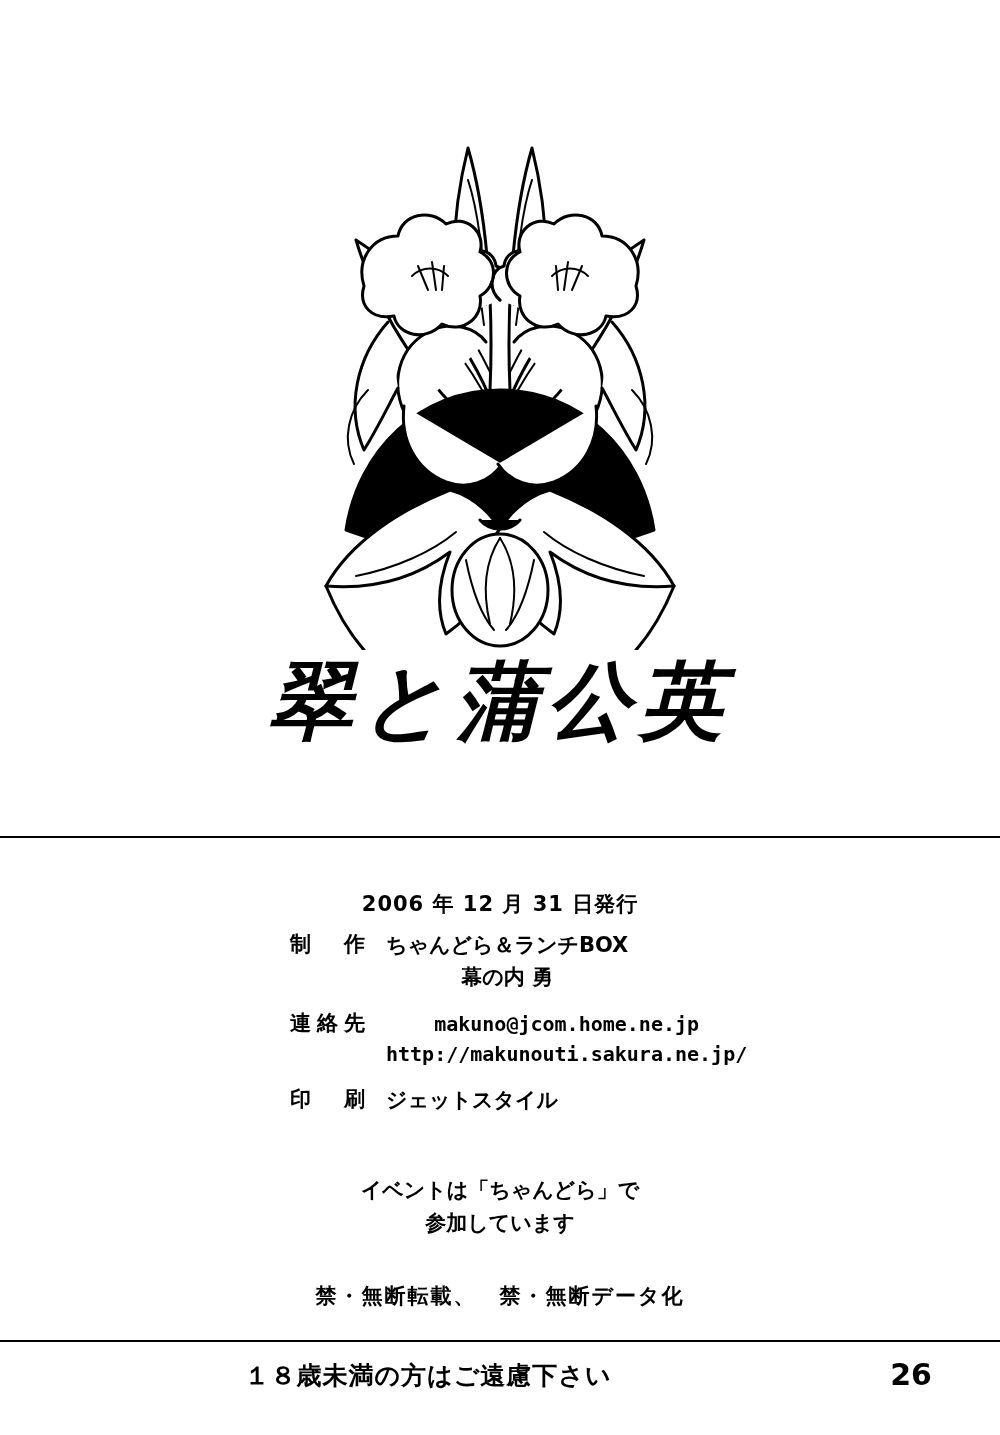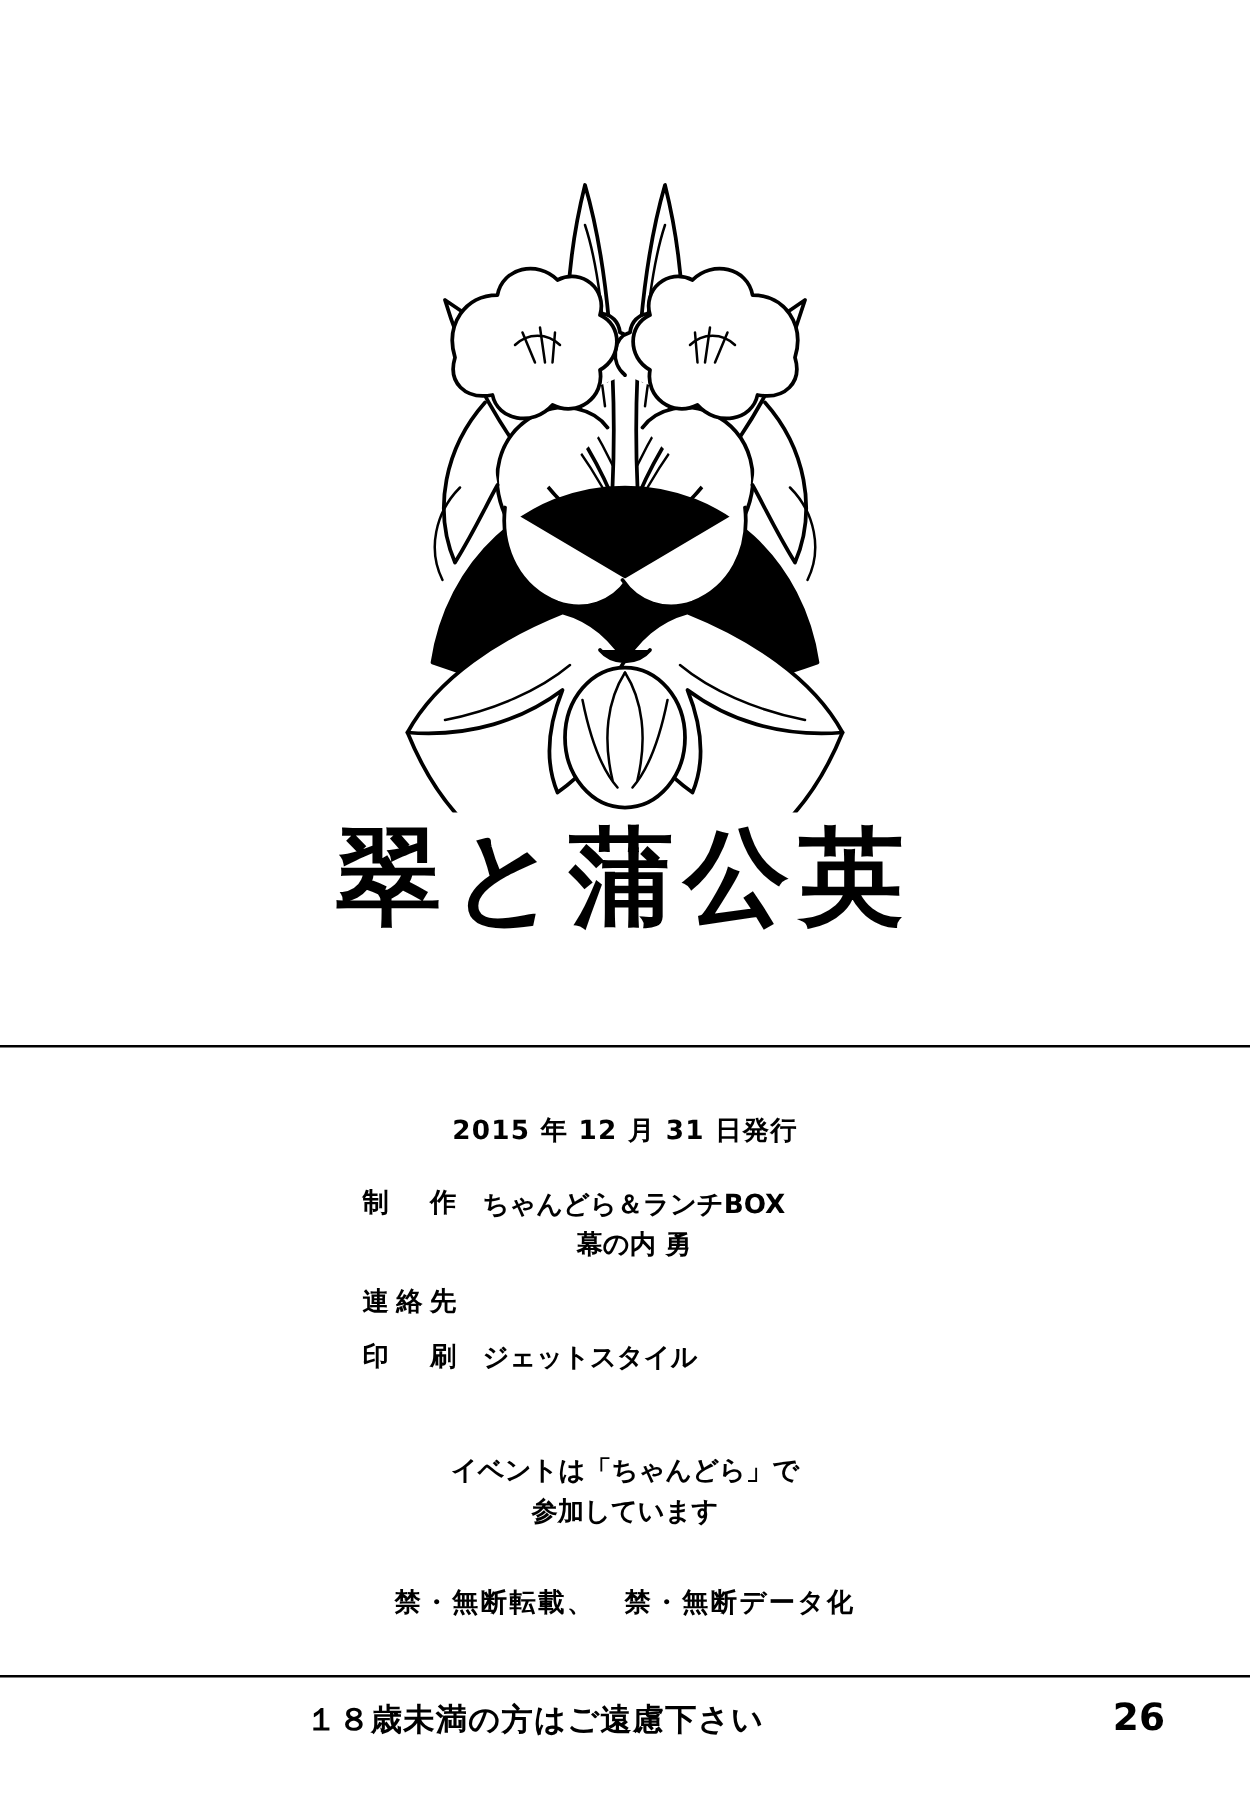--- a/index.html
+++ b/index.html
@@ -45,20 +45,21 @@
     top: 655px;
     width: 1000px;
     text-align: center;
     font-family: "DejaVu Sans", sans-serif;
     font-weight: bold;
     font-size: 84px;
     letter-spacing: 8px;
     line-height: 1.1;
     color: #000000;
     white-space: nowrap;
+    font-style: italic;
   }
 
   
   .hr {
     position: absolute;
     left: 0;
     width: 1000px;
     height: 2px;
     background: #000000;
   }
@@ -76,21 +77,21 @@
 
   .pub-date {
     font-family: "DejaVu Sans", sans-serif;
     font-size: 21px;
     font-weight: bold;
     letter-spacing: 1px;
     margin-top: 30px;
   }
 
   .rows {
-    margin-top: 30px;
+    margin-top: 12px;
     display: block;
   }
 
   .row {
     display: flex;
     justify-content: flex-start;
     align-items: flex-start;
     margin-bottom: 16px;
     padding-left: 290px;
   }
@@ -245,32 +246,34 @@
       </g>
     </svg>
 
     <div class="title-jp">翠と蒲公英</div>
   </div>
 
   <div class="hr hr-top"></div>
 
   <div class="imprint">
 
-    <div class="pub-date">2015 年 12 月 31 日発行</div>
+    <div class="pub-date">2006 年 12 月 31 日発行</div>
 
     <div class="rows">
 
       <div class="row">
         <div class="label">制　作</div>
         <div class="value">ちゃんどら＆ランチBOX
 幕の内 勇</div>
       </div>
 
       <div class="row">
         <div class="label">連絡先</div>
+        <div class="value mono">makuno@jcom.home.ne.jp
+http://makunouti.sakura.ne.jp/</div>
       </div>
 
       <div class="row">
         <div class="label">印　刷</div>
         <div class="value">ジェットスタイル</div>
       </div>
 
     </div>
 
     <div class="notice">イベントは「ちゃんどら」で

